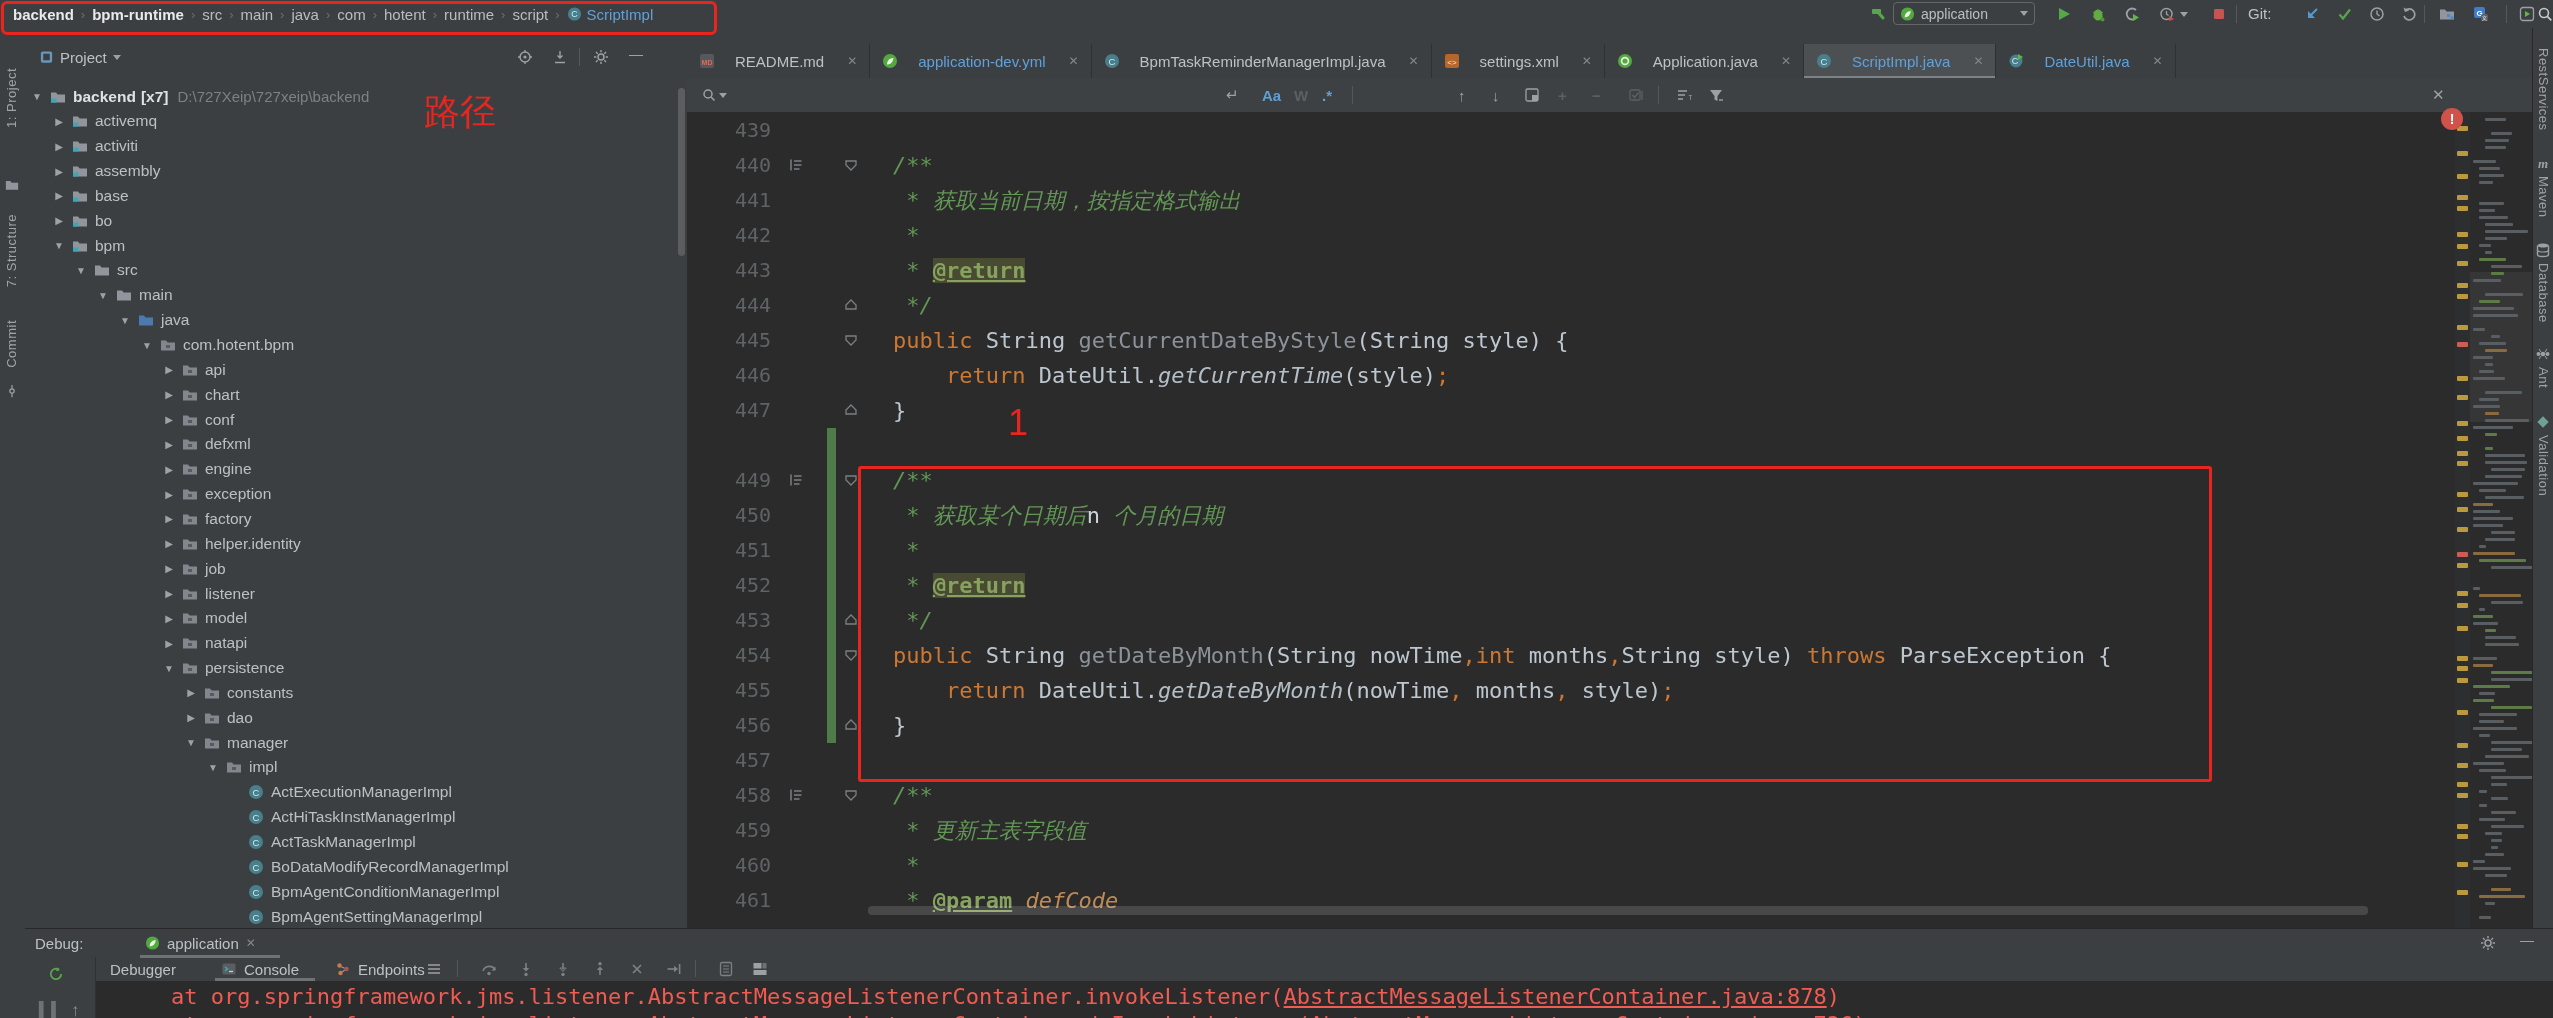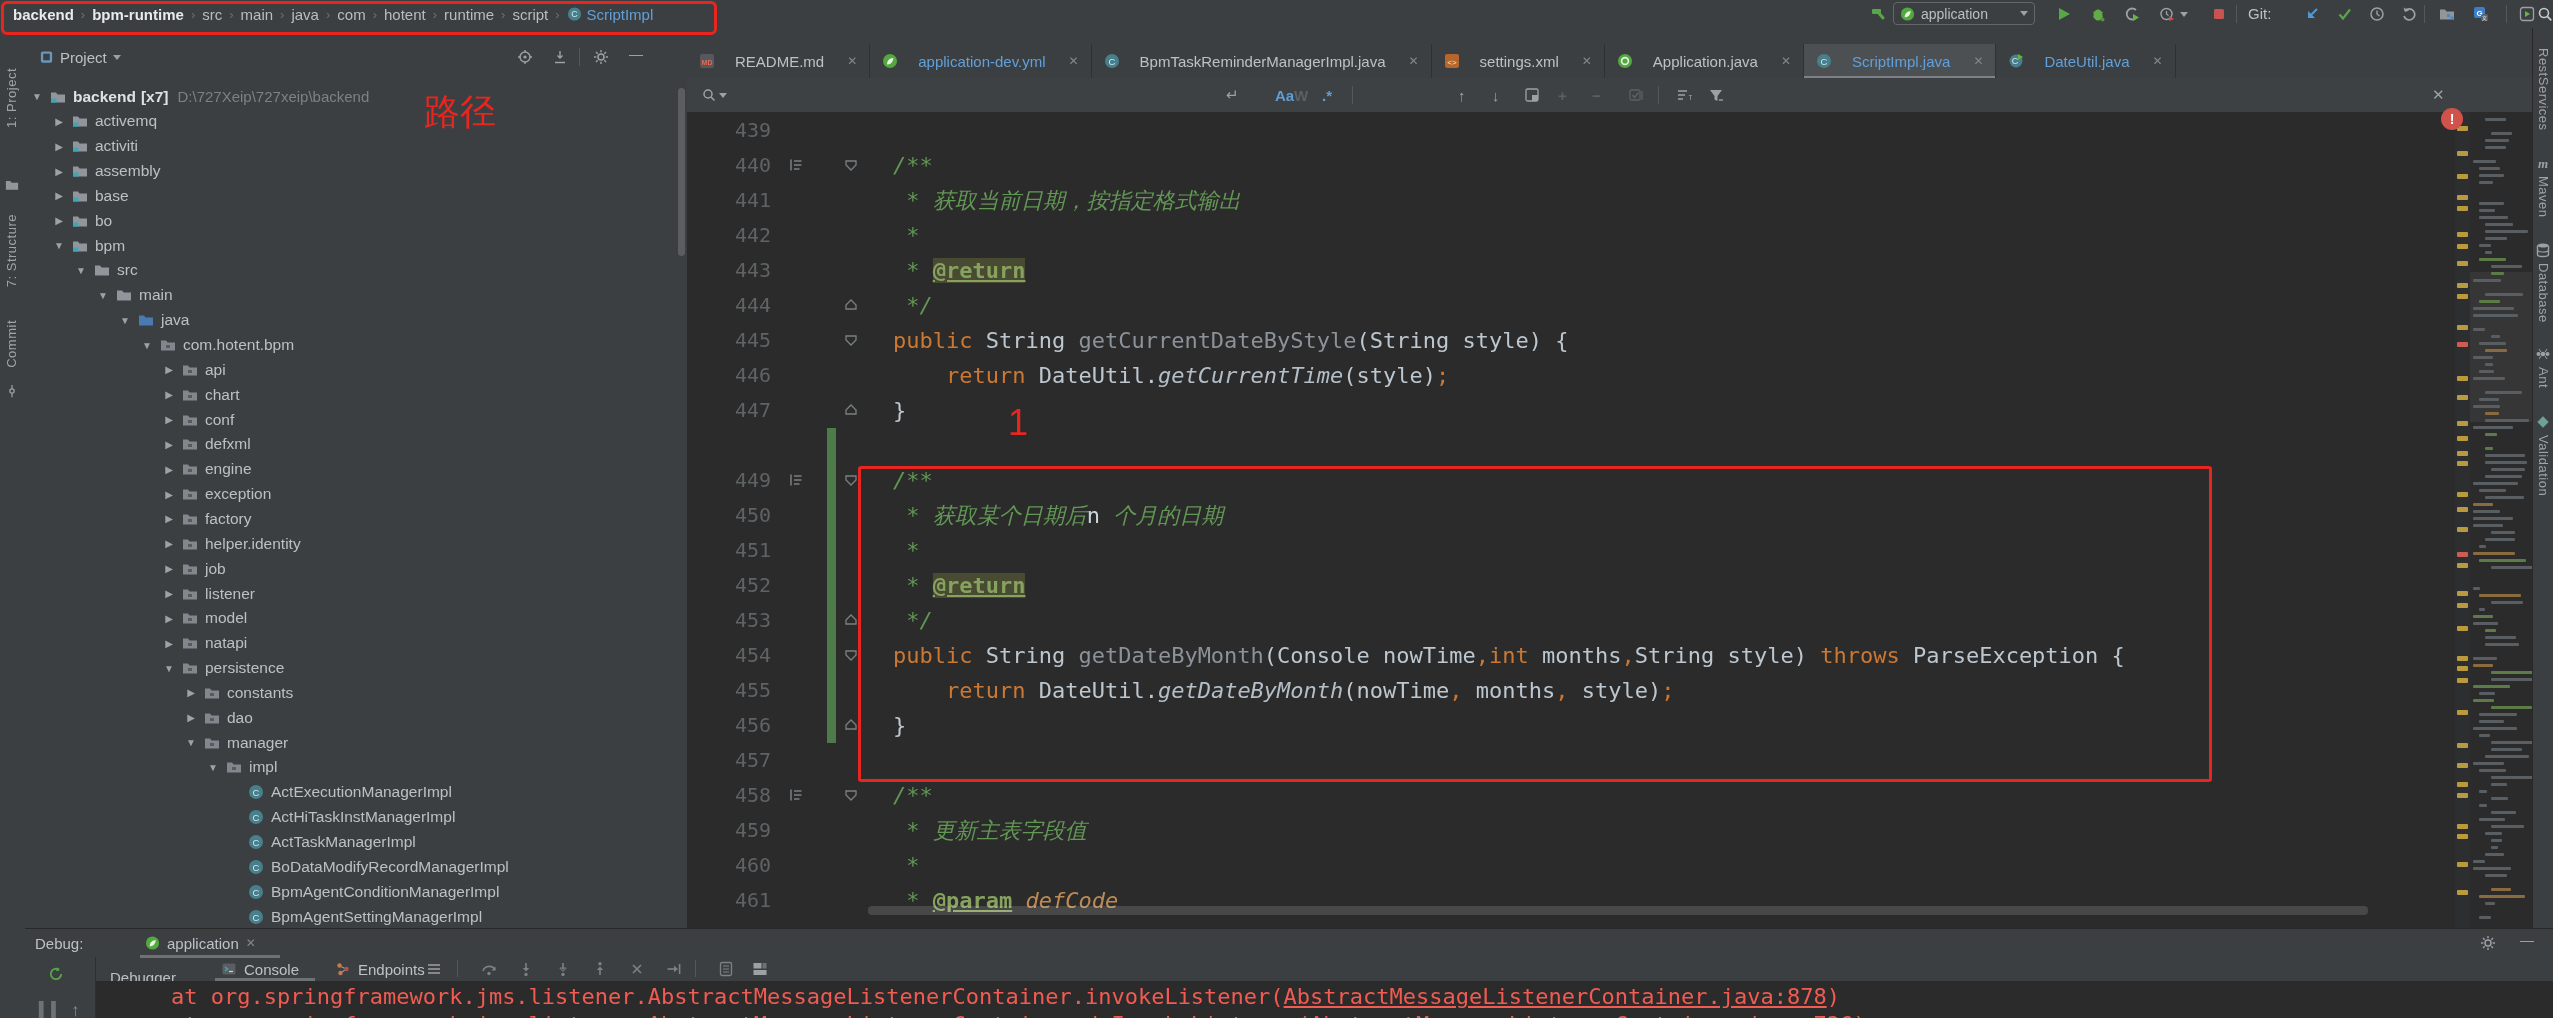--- a/index.html
+++ b/index.html
@@ -707,21 +707,21 @@
 <div class="abs" id="findbar">
     <span class="fb " style="left: 14px;">
       <svg width="16" height="16" viewBox="0 0 16 16" xmlns="http://www.w3.org/2000/svg">
         <circle cx="7" cy="7" r="4" stroke="#9da0a5" stroke-width="1.5" fill="none"></circle>
         <path d="M10 10L13.5 13.5" stroke="#9da0a5" stroke-width="1.6"></path>
       </svg>
       <span class="caret" style="margin-left: 2px;"></span>
     </span>
     <input style="position: absolute; left: 48px; top: 4px; width: 460px; height: 24px; background: transparent; border: none; outline: none; color: rgb(189, 193, 197); font-size: 15px;">
     <span class="fb gly" style="left: 539px;">↵</span>
-    <span class="fb fb-blue" style="left: 575px; margin-left: 13px;">Aa</span>
+    <span class="fb fb-blue" style="left: 575px;">Aa</span>
     <span class="fb fb-dim" style="left: 607px;">W</span>
     <span class="fb fb-blue" style="left: 635px;">.*</span>
     <div class="vsep abs" style="left: 665px; top: 8px; height: 18px;"></div>
     <span class="fb gly" style="left: 771px;">↑</span>
     <span class="fb gly" style="left: 805px;">↓</span>
     <span class="fb " style="left: 837px;">
       <svg width="16" height="16" viewBox="0 0 16 16" xmlns="http://www.w3.org/2000/svg">
         <rect x="2" y="2" width="12" height="12" rx="1.5" stroke="#9da0a5" stroke-width="1.3" fill="none"></rect>
         <rect x="8" y="8" width="6" height="6" fill="#9da0a5"></rect>
       </svg>
@@ -850,21 +850,21 @@
       </span>
       <span class="codetext"><span class="cm">     */</span></span>
     </div>
     <div class="codeline" style="top: 526px;">
       <span class="lnum">454</span>
       <span class="icon" style="position: absolute; left: 155px; top: 8px; width: 17px; height: 17px;">
         <svg width="16" height="16" viewBox="0 0 16 16" xmlns="http://www.w3.org/2000/svg">
           <path d="M3 4h10v4l-5 5-5-5z" fill="none" stroke="#7b8084" stroke-width="1.3"></path>
         </svg>
       </span>
-      <span class="codetext"><span class="kw">    public </span><span class="df">String </span><span class="mt">getDateByMonth</span><span class="df">(Console nowTime</span><span class="kw">,</span><span class="kw">int</span><span class="df"> months</span><span class="kw">,</span><span class="df">String style) </span><span class="kw">throws</span><span class="df"> ParseException {</span></span>
+      <span class="codetext"><span class="kw">    public </span><span class="df">String </span><span class="mt">getDateByMonth</span><span class="df">(String nowTime</span><span class="kw">,</span><span class="kw">int</span><span class="df"> months</span><span class="kw">,</span><span class="df">String style) </span><span class="kw">throws</span><span class="df"> ParseException {</span></span>
     </div>
     <div class="codeline" style="top: 561px;">
       <span class="lnum">455</span>
       <span class="codetext"><span class="kw">        return </span><span class="df">DateUtil.</span><span class="it">getDateByMonth</span><span class="df">(nowTime</span><span class="kw">,</span><span class="df"> months</span><span class="kw">,</span><span class="df"> style)</span><span class="kw">;</span></span>
     </div>
     <div class="codeline" style="top: 596px;">
       <span class="lnum">456</span>
       <span class="icon" style="position: absolute; left: 155px; top: 8px; width: 17px; height: 17px;">
         <svg width="16" height="16" viewBox="0 0 16 16" xmlns="http://www.w3.org/2000/svg">
           <path d="M3 12h10V8L8 3 3 8z" fill="none" stroke="#7b8084" stroke-width="1.3"></path>
@@ -1115,21 +1115,21 @@
   <div class="abs" id="dbg-header-icons" style="left:0;top:0;width:100%;height:28px;">
       <span class="icon" style="position: absolute; left: 2455px; top: 6px; width: 16px; height: 16px;">
         <svg width="16" height="16" viewBox="0 0 16 16" xmlns="http://www.w3.org/2000/svg">
           <circle cx="8" cy="8" r="3" stroke="#9da0a5" stroke-width="1.5" fill="none"></circle>
           <path d="M8 1v2.3M8 12.7V15M1 8h2.3M12.7 8H15M3 3l1.7 1.7M11.3 11.3L13 13M13 3l-1.7 1.7M4.7 11.3L3 13" stroke="#9da0a5" stroke-width="1.4"></path>
         </svg>
       </span>
       <span style="position: absolute; left: 2495px; top: 3px; color: rgb(157, 160, 165); font-size: 14px;">—</span>
     </div>
   <div class="abs" id="dbg-toolbar" style="left:0;top:28px;width:100%;height:24px;">
-      <div class="dtab" style="left: 85px; top: 8px; height: 24px;">
+      <div class="dtab" style="left: 85px; top: 0px; height: 24px;">
         <span>Debugger</span>
       </div>
       <div class="dtab" style="left: 196px; top: 0px; height: 24px;">
         <span class="icon">
           <svg width="16" height="16" viewBox="0 0 16 16" xmlns="http://www.w3.org/2000/svg">
             <rect x="1.5" y="2.5" width="13" height="11" rx="1.5" fill="#5a5e62"></rect>
             <path d="M4 6l2.5 2L4 10" stroke="#3fa6b5" stroke-width="1.5" fill="none"></path>
             <path d="M8 10.5h4" stroke="#c9ccd0" stroke-width="1.3"></path>
           </svg>
         </span>

